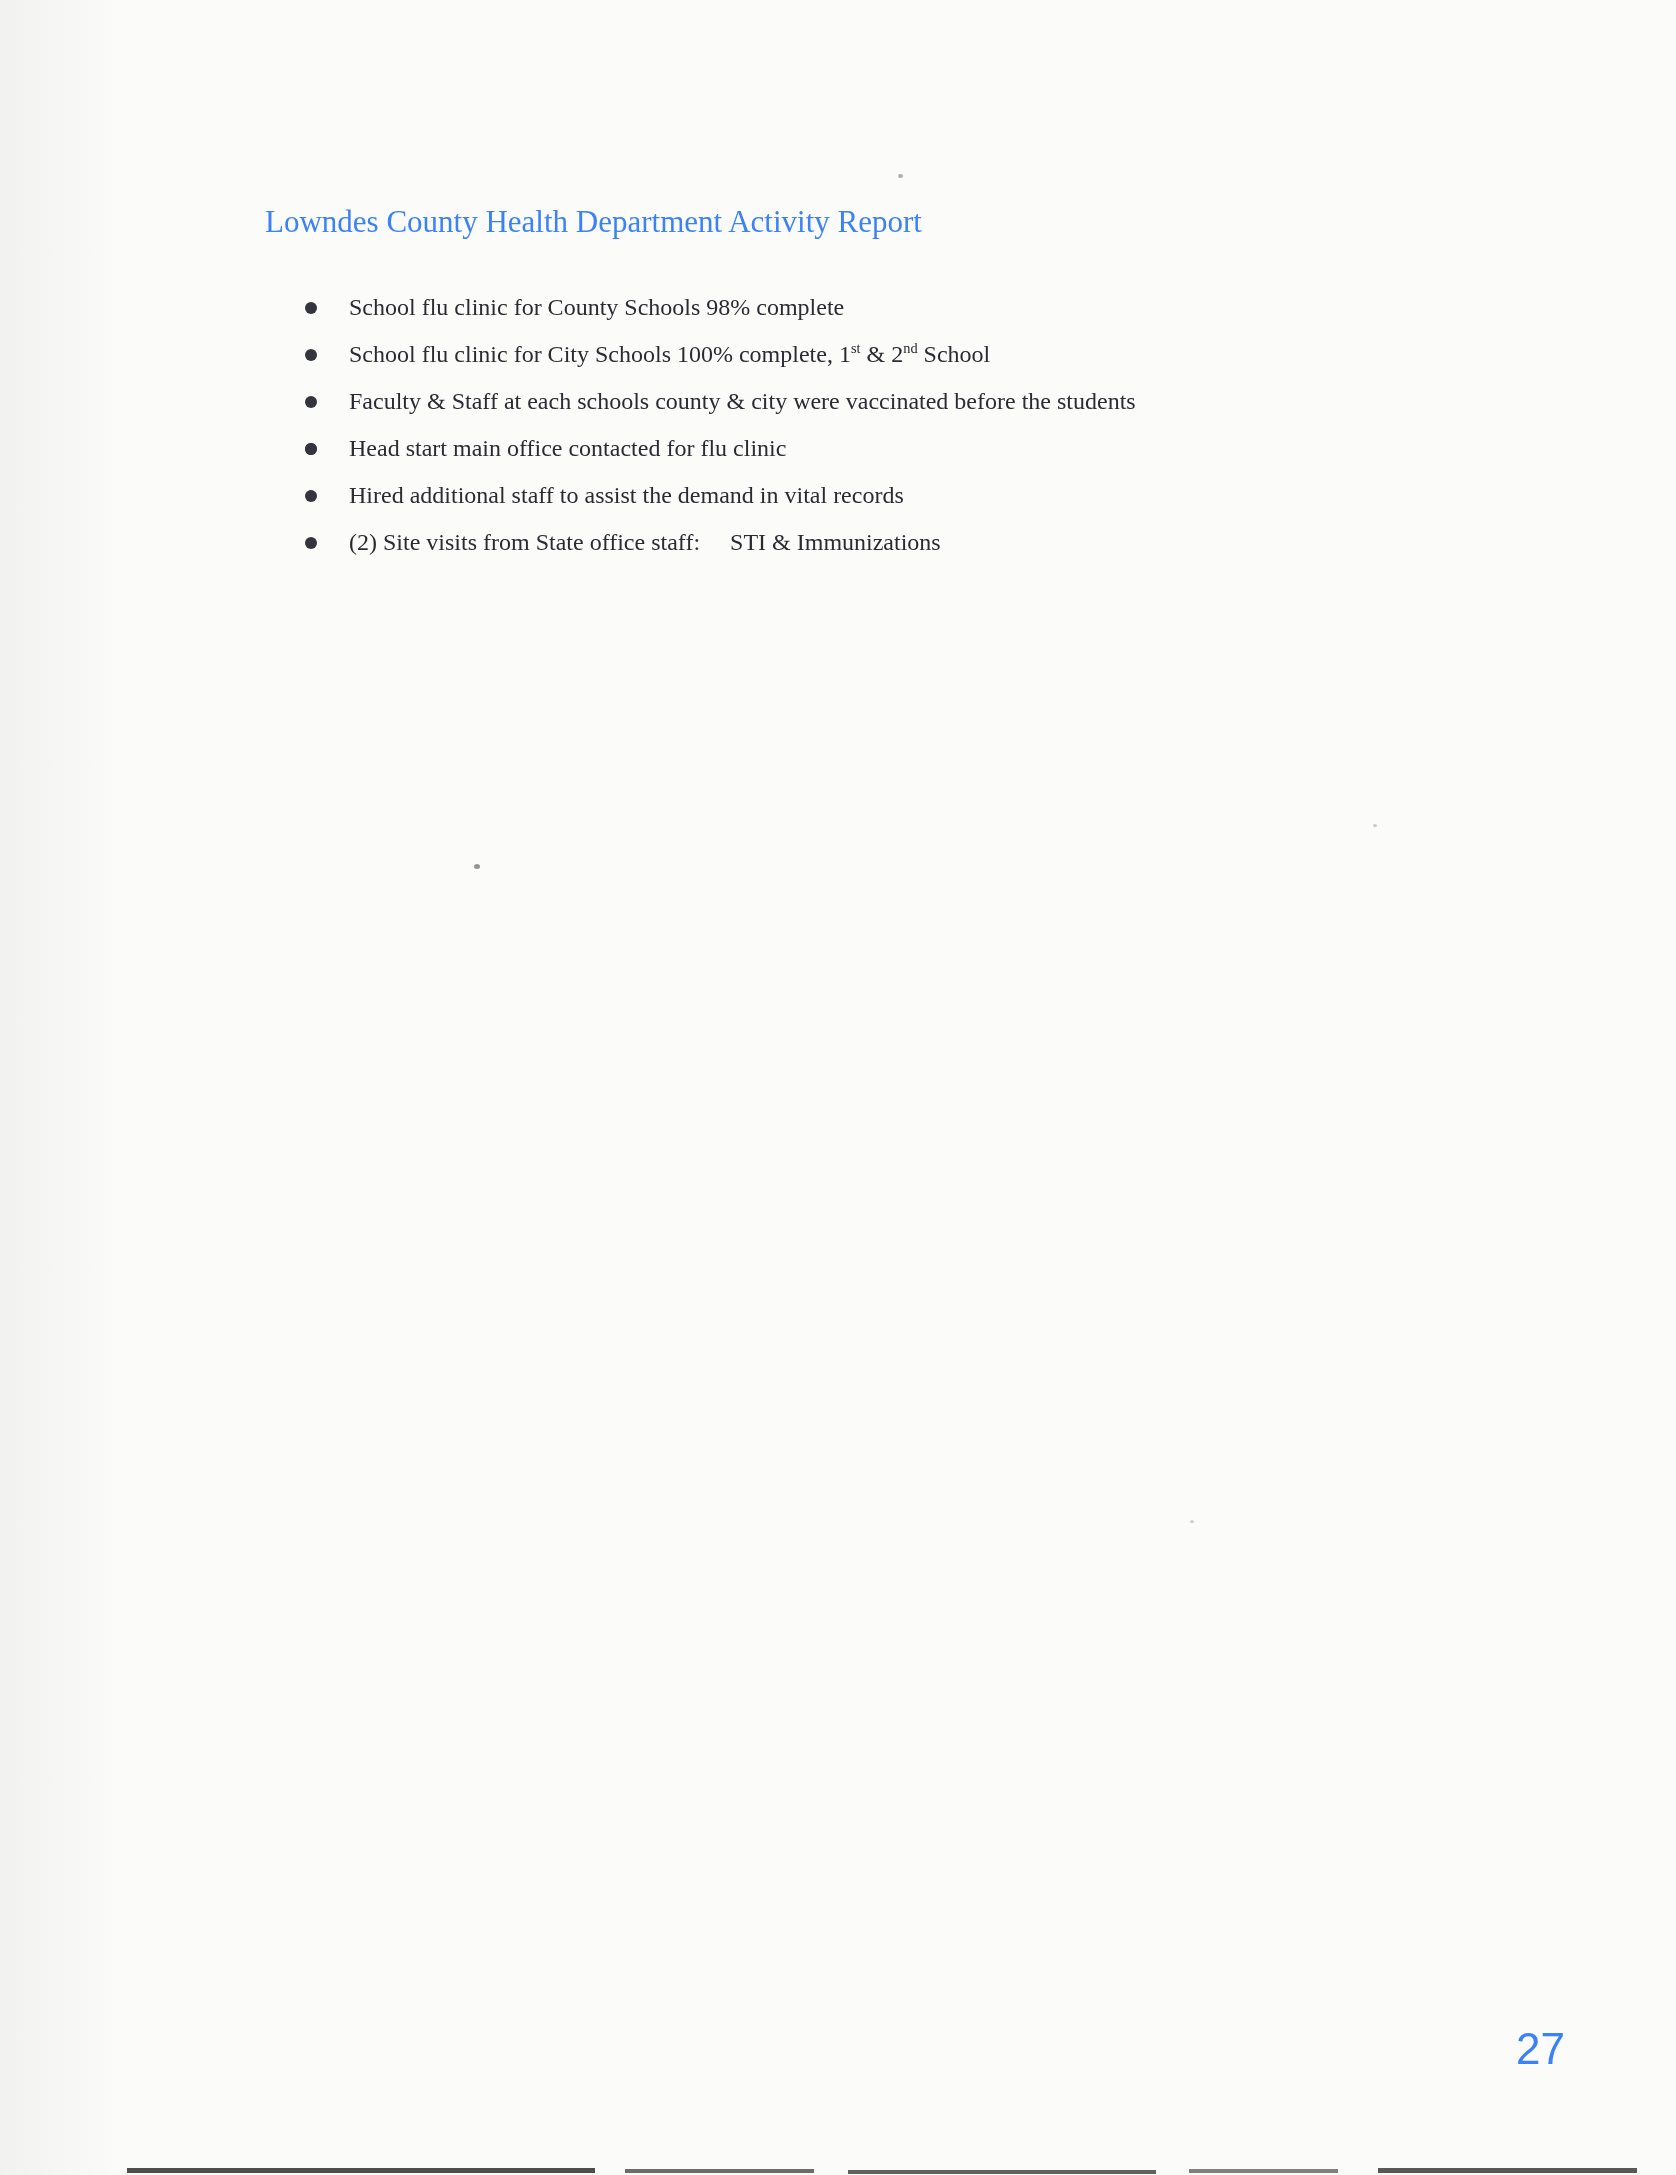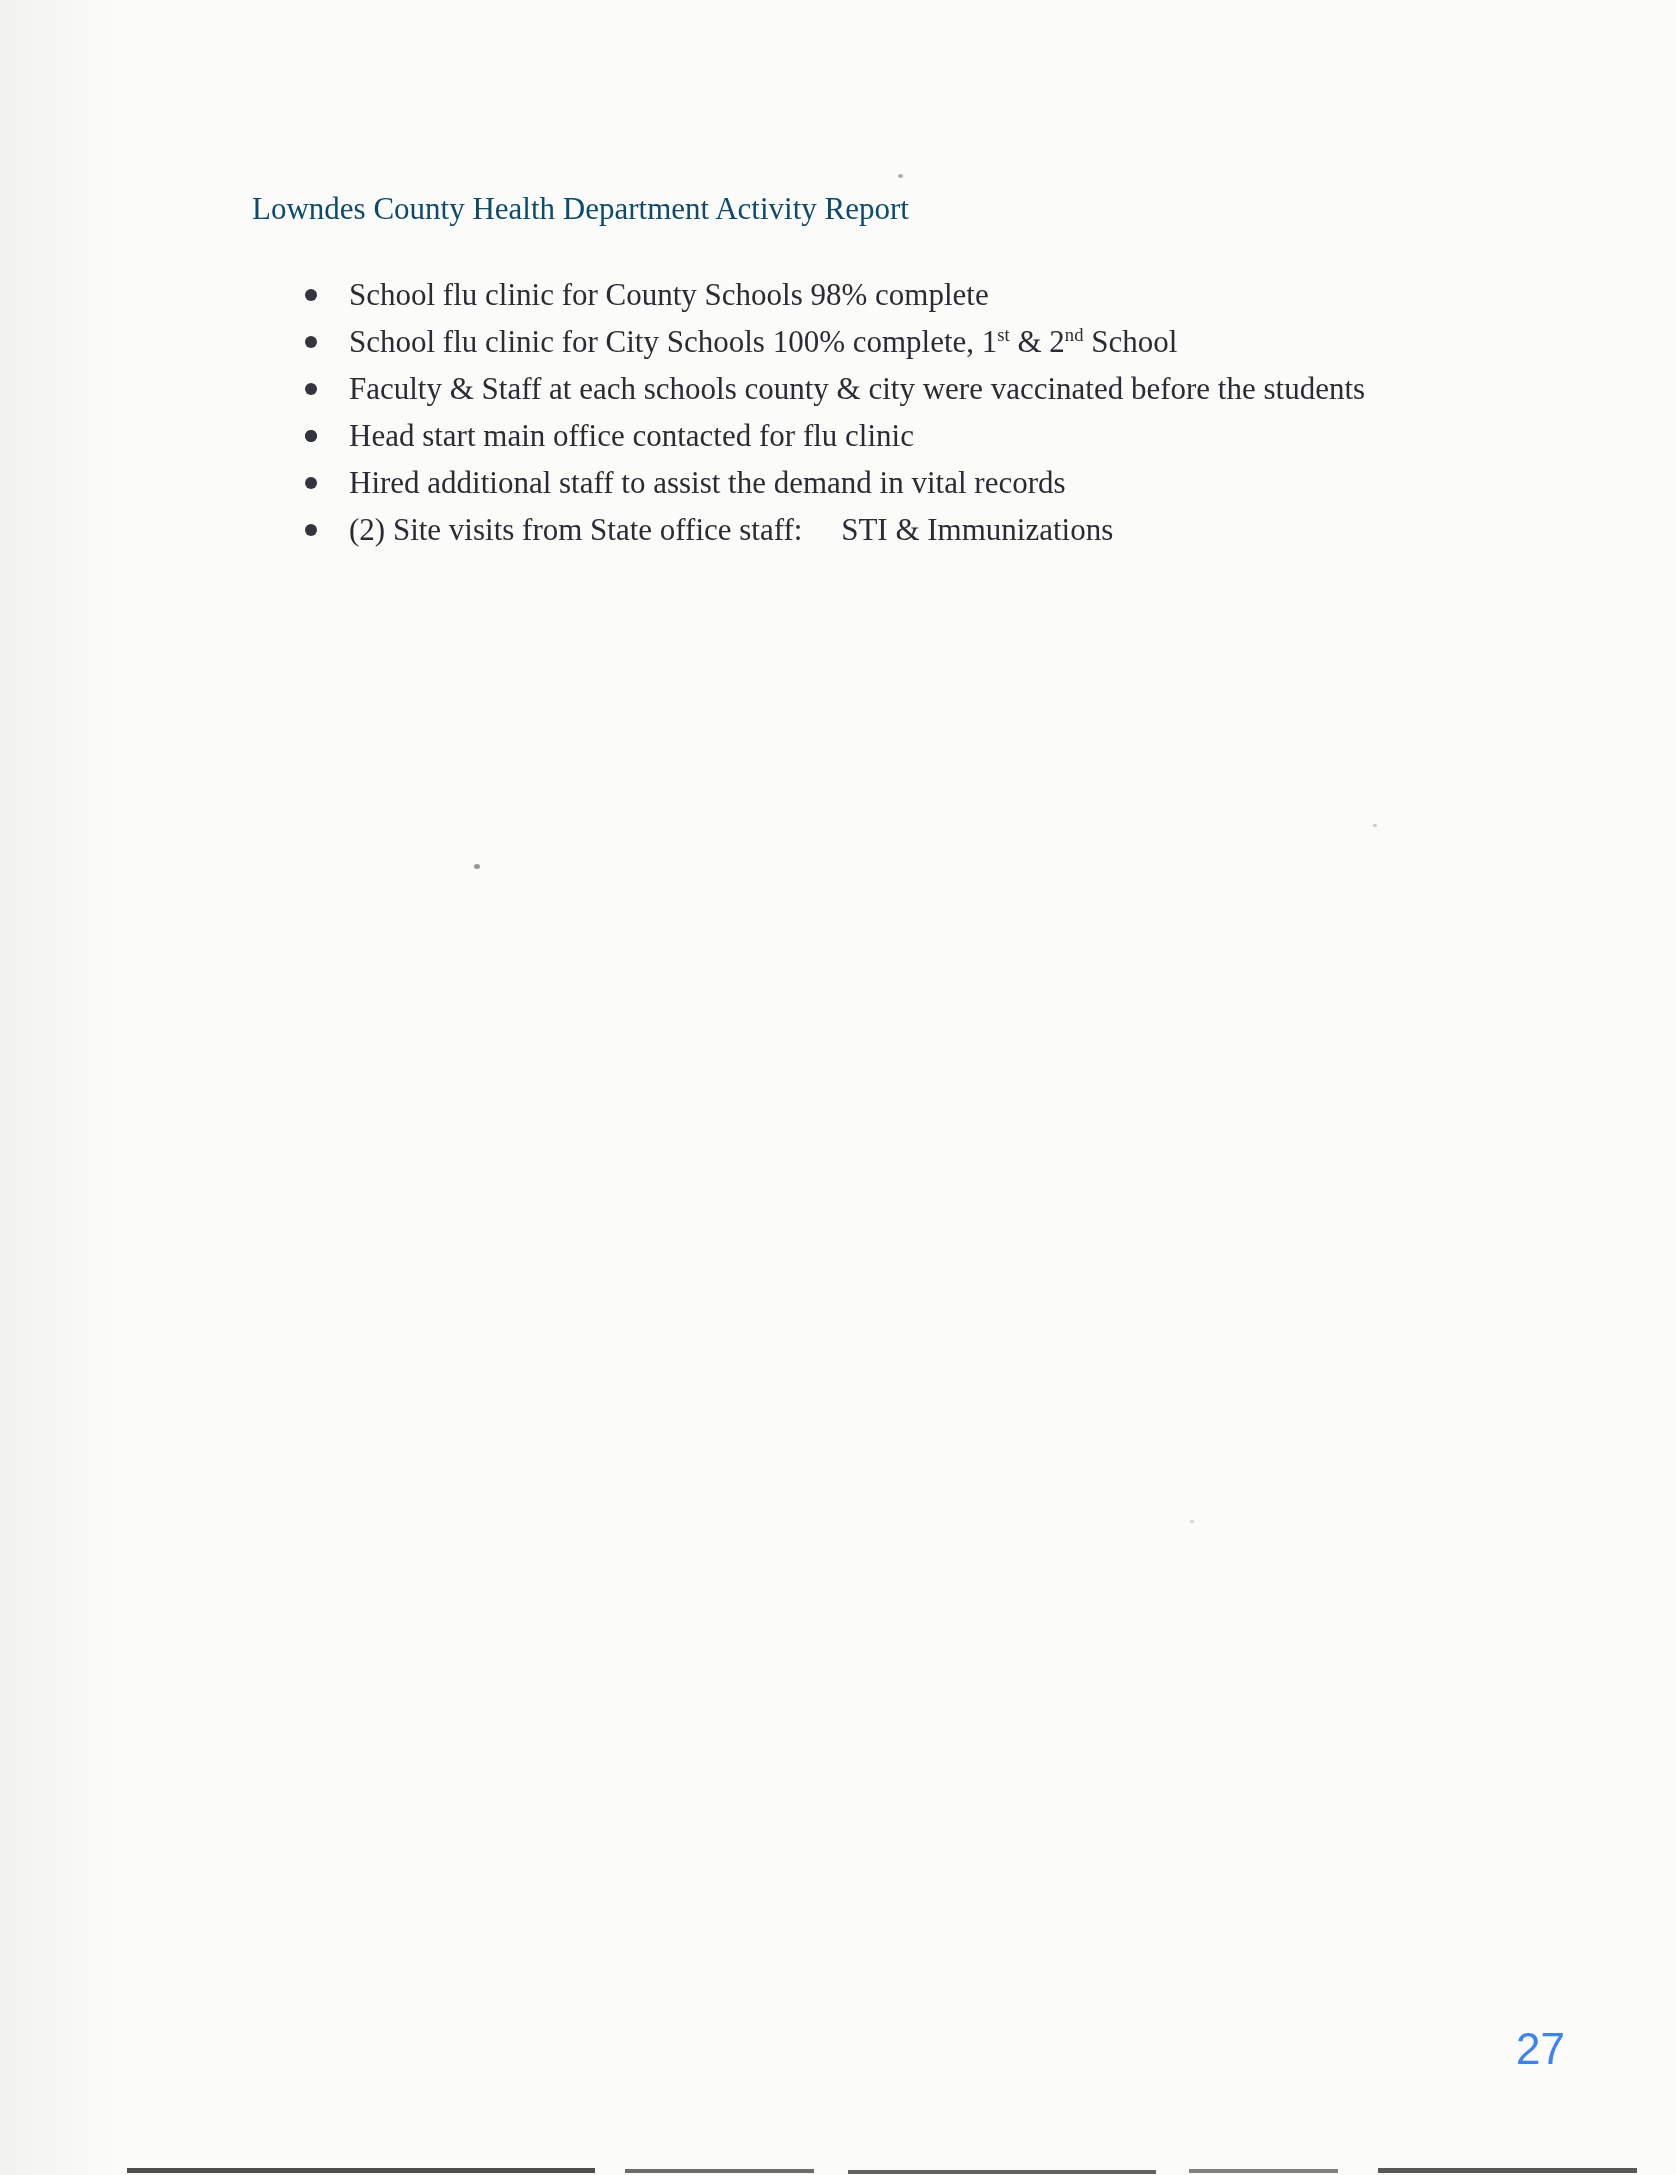--- a/index.html
+++ b/index.html
@@ -27,33 +27,33 @@
   }
   .content {
     position: absolute;
     left: 252px;
     top: 189px;
     width: 1124px;
   }
   .doc-title {
     font-size: 31px;
     font-weight: normal;
-    margin: 0;
+    margin: 13px;
     line-height: 40px;
-    color: #0c4a6e;
+    color: #3b82f6;
   }
   ul.bullet-list {
     list-style: none;
     margin: 42px 0 0 0;
     padding: 0 0 0 97px;
     width: 1055px;
   }
   ul.bullet-list li {
     position: relative;
-    font-size: 31px;
+    font-size: 24px;
     line-height: 47px;
     margin: 0;
   }
   .bullet-dot {
     position: absolute;
     left: -44px;
     top: 18px;
     width: 12px;
     height: 12px;
     border-radius: 50%;

